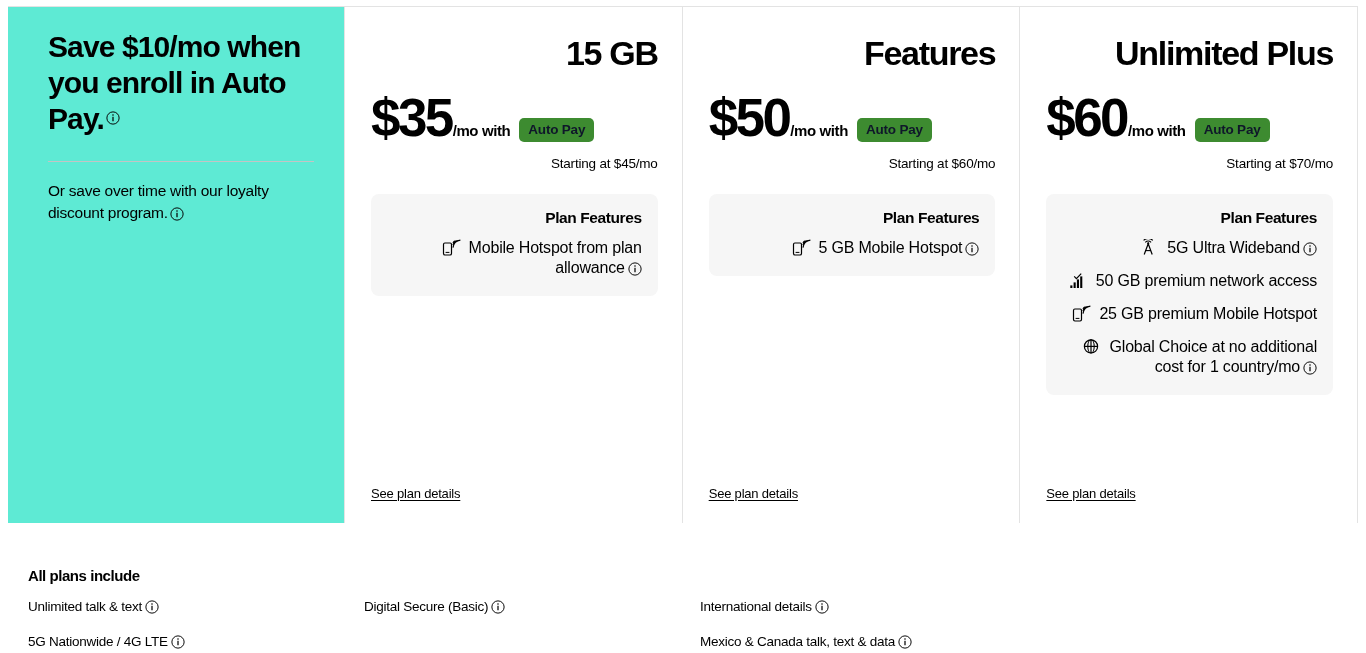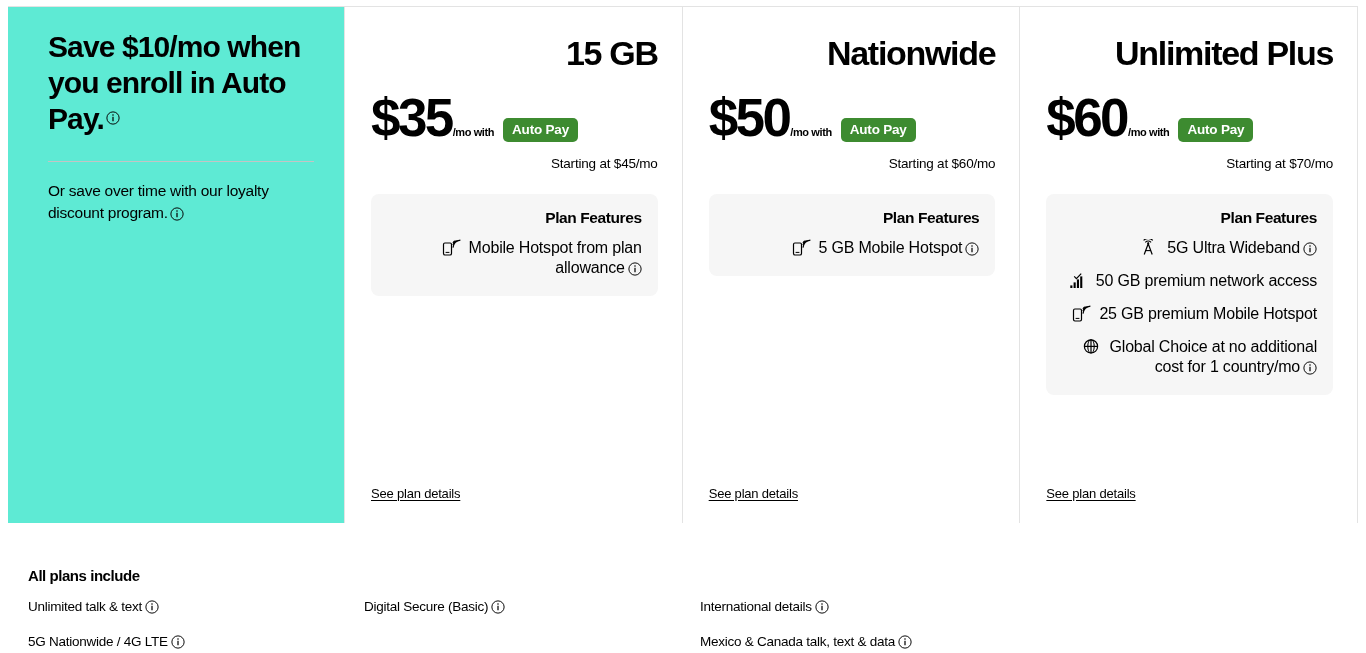--- a/index.html
+++ b/index.html
@@ -71,26 +71,26 @@
   }
   .price-line {
     margin-top: 18px;
     display: flex; align-items: baseline; white-space: nowrap;
   }
   .price-amt {
     font-size: 53px; line-height: 53px;
     font-weight: 700; letter-spacing: -2.6px;
   }
   .price-per {
-    font-size: 11px; font-weight: 700;
+    font-size: 15px; font-weight: 700;
     letter-spacing: -0.4px; margin-left: 1px;
   }
   .autopay-badge {
     display: inline-block;
-    background: #3d8b30; color: #ffffff;
+    background: #3d8b30; color: #0f172a;
     font-size: 13.5px; font-weight: 700; letter-spacing: -0.2px;
     padding: 4px 9px 5px; border-radius: 5px;
     margin-left: 9px; position: relative; top: -2px;
   }
   .starting-at {
     margin-top: 12px;
     font-size: 13.5px; letter-spacing: -0.2px; color: #000;
   }
 
   
@@ -234,21 +234,21 @@
                 <circle cx="8" cy="4.6" r="0.95" fill="#000"></circle>
                 <rect x="7.3" y="6.6" width="1.4" height="5.1" fill="#000"></rect>
               </svg></span>
         </div>
       </div>
 
       <a class="see-details">See plan details</a>
     </div>
 
     <div class="plan-col">
-      <div class="plan-name">Nationwide</div>
+      <div class="plan-name">Features</div>
       <div class="price-line">
         <span class="price-amt">$50</span>
         <span class="price-per">/mo with</span>
         <span class="autopay-badge">Auto Pay</span>
       </div>
       <div class="starting-at">Starting at $60/mo</div>
 
       <div class="features-card">
         <div class="features-title">Plan Features</div>
         <div class="feature-item">

